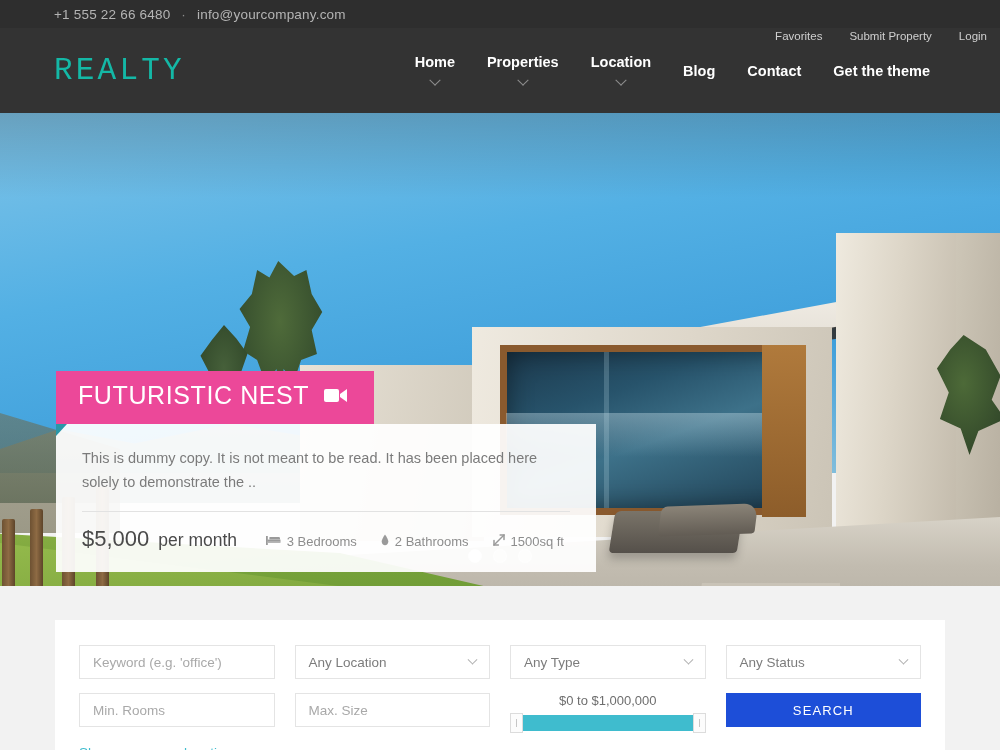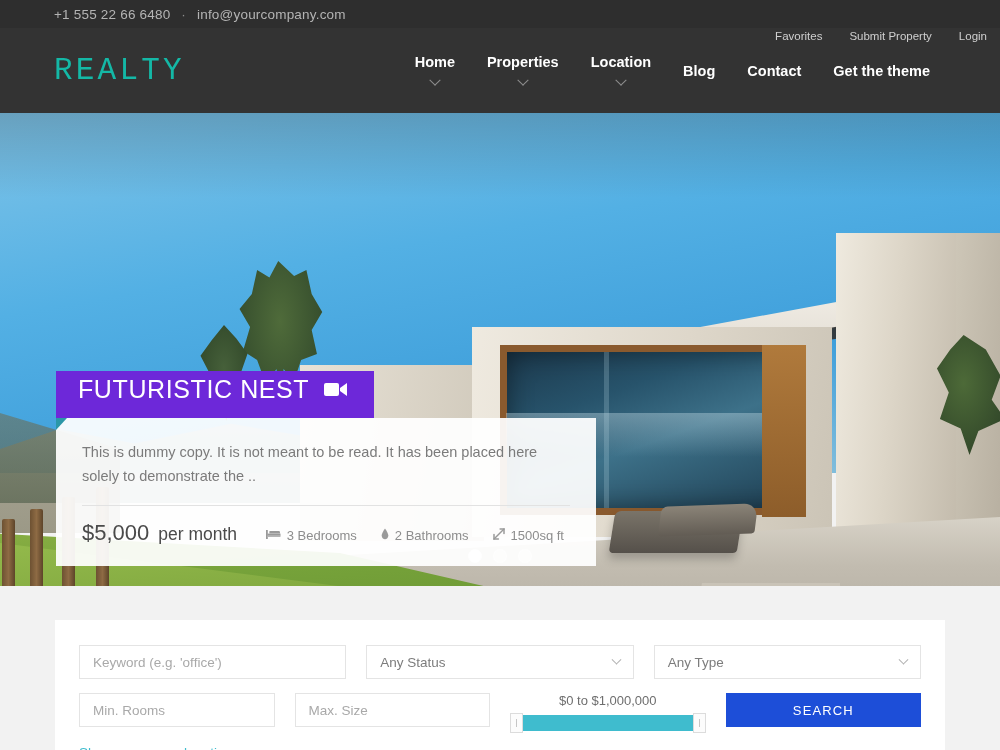--- a/index.html
+++ b/index.html
@@ -172,21 +172,21 @@
   }
   .hero-vignette {
     position: absolute; inset: 0;
     background: linear-gradient(180deg, rgba(0,0,0,.18) 0%, rgba(0,0,0,0) 18%);
   }
 
   
   .hero-card { position: absolute; left: 56px; top: 258px; width: 540px; }
   .card-banner {
     position: relative; display: inline-flex; align-items: center; gap: 15px;
-    background: #6d28d9; padding: 4px 26px 14px 22px; min-width: 264px;
+    background: #ec4899; padding: 10px 26px 14px 22px; min-width: 264px;
   }
   .card-title {
     font-size: 25px; color: #ffffff; font-weight: 300; letter-spacing: .6px;
   }
   .video-icon { display: flex; align-items: center; }
   .card-notch {
     position: absolute; left: 0; top: 100%; width: 11px; height: 12px;
     background: #2a97a8; clip-path: polygon(0 0, 100% 0, 0 100%);
   }
   .card-body {
@@ -395,27 +395,33 @@
 
 <div class="search-wrap">
   <div class="search-panel">
 
     <div class="search-row">
       <div class="field">
         <input class="text-input" type="text" placeholder="Keyword (e.g. 'office')" style="">
       </div>
       <div class="field">
         <div class="select-box">
-          <span>Any Status</span>
+          <span>Any Location</span>
           <span class="sel-chev"></span>
         </div>
       </div>
       <div class="field">
         <div class="select-box">
           <span>Any Type</span>
+          <span class="sel-chev"></span>
+        </div>
+      </div>
+      <div class="field">
+        <div class="select-box">
+          <span>Any Status</span>
           <span class="sel-chev"></span>
         </div>
       </div>
     </div>
 
     <div class="search-row">
       <div class="field">
         <input class="text-input" type="text" placeholder="Min. Rooms" style="">
       </div>
       <div class="field">

